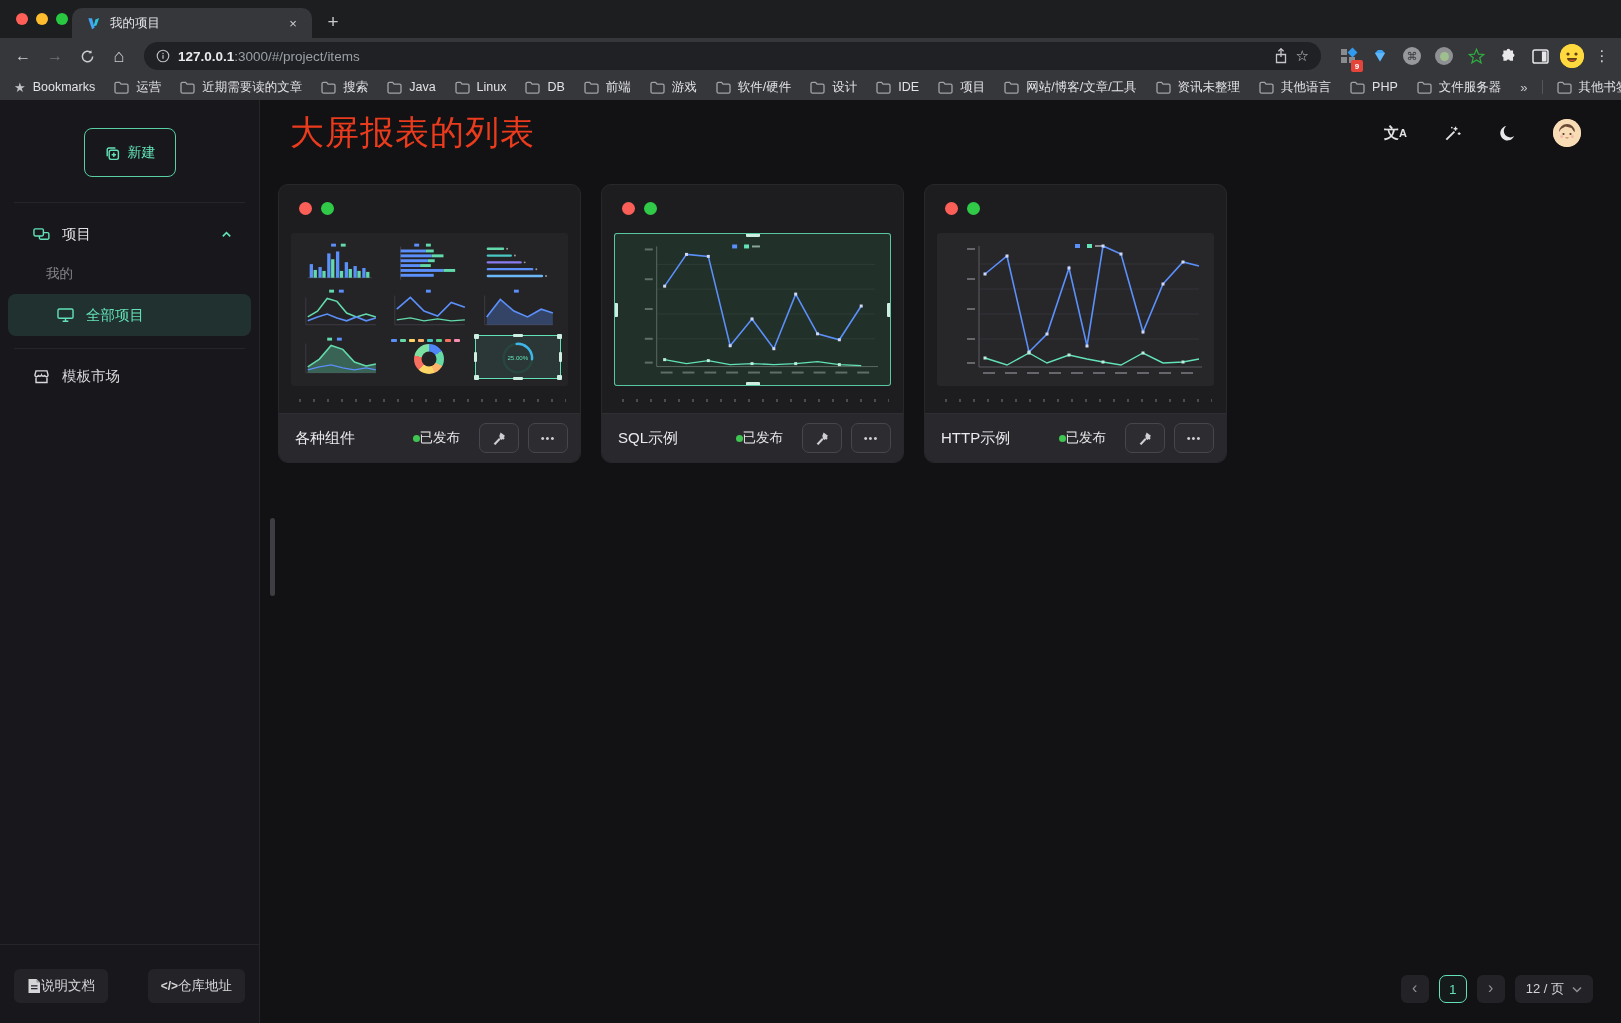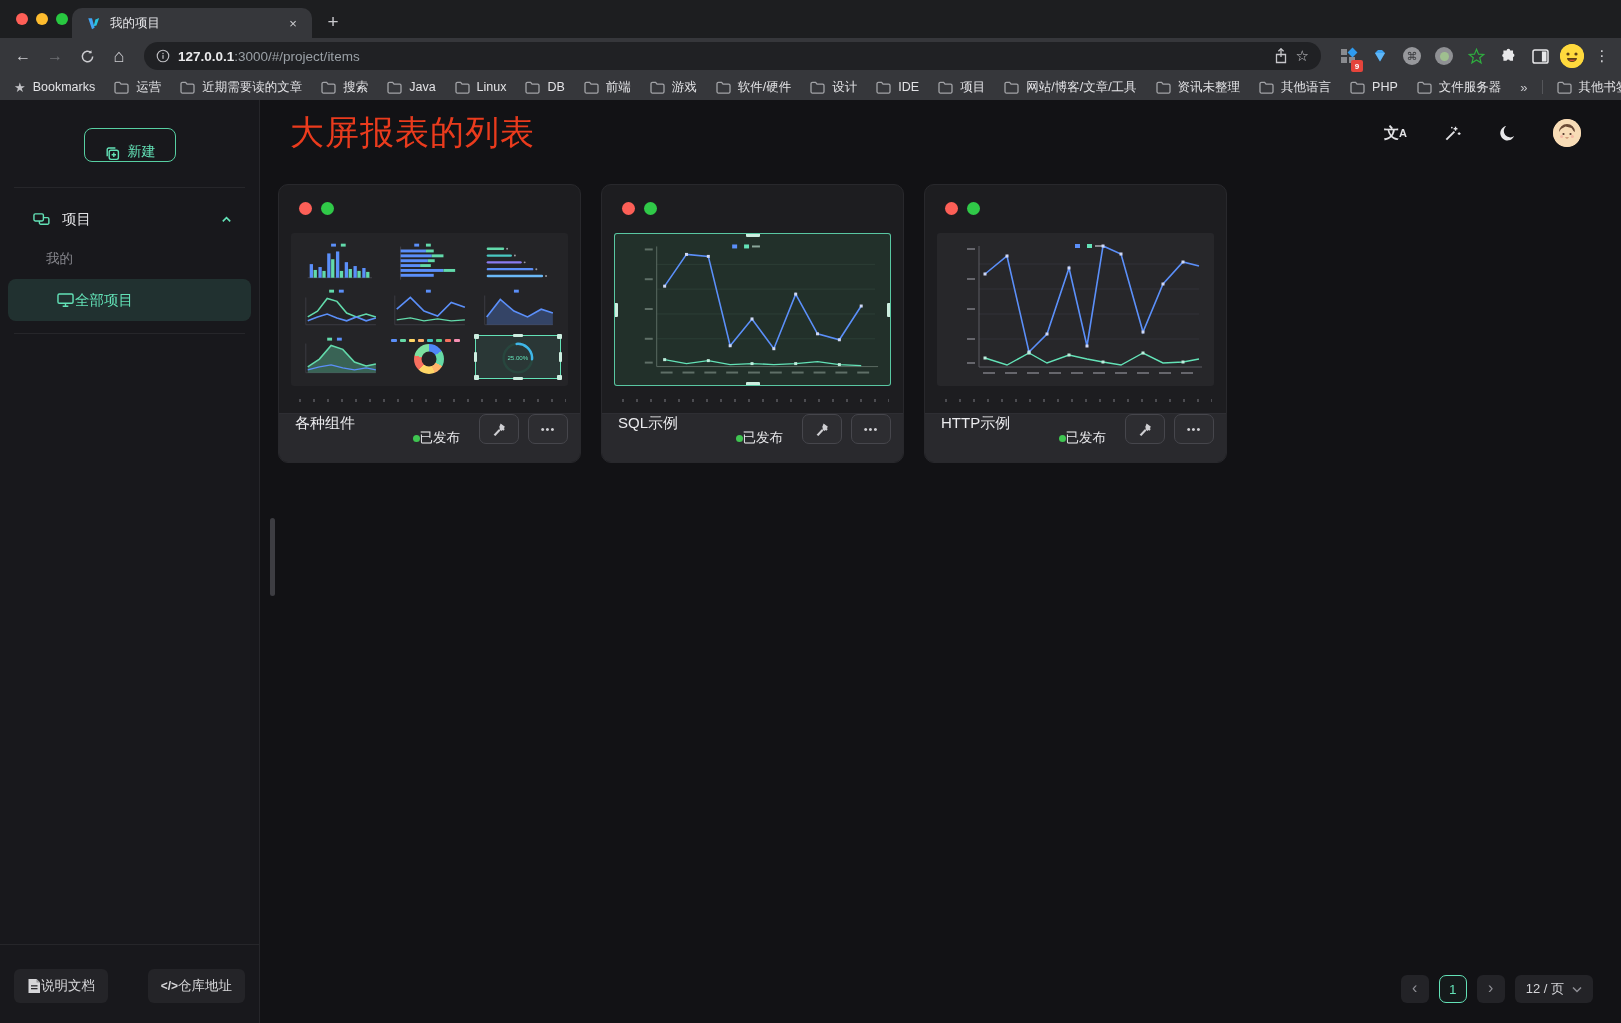--- a/index.html
+++ b/index.html
@@ -48,27 +48,27 @@
     display:flex; align-items:center; padding:0 14px; gap:19px; font-size:12.5px; color:#e3e3e6; }
   .bm { display:flex; align-items:center; gap:7px; white-space:nowrap; }
   .bm-star { color:#c3c3c7; font-size:13px; }
   .bm-right { margin-left:auto; display:flex; align-items:center; gap:14px; }
   .bm-sep { width:1px; height:14px; background:#55565a; }
   .bm-more { color:#c6c6ca; font-size:13px; }
 
   
   .app { position:absolute; left:0; top:100px; width:100%; height:923px; display:flex; background:#121215; }
   .sidebar { width:260px; height:100%; background:#18181c; border-right:1px solid #26262a; position:relative; flex:none; }
-  .btn-new { margin:28px auto 0; width:92px; height:34px; border:1px solid #57cfa2; border-radius:8px;
-    color:#63e2b7; font-size:14px; display:flex; align-items:flex-end; justify-content:center; gap:8px; }
+  .btn-new { margin:28px auto 0; width:92px; height:49px; border:1px solid #57cfa2; border-radius:8px;
+    color:#63e2b7; font-size:14px; display:flex; align-items:center; justify-content:center; gap:8px; }
   .sb-div { margin:25px 14px 0; border-top:1px solid #26262a; }
   .nav-top { margin-top:8px; height:46px; display:flex; align-items:center; gap:11px; padding:0 26px 0 32px; color:#e0e0e3; font-size:14.5px; }
   .nav-top .chev { margin-left:auto; display:flex; }
   .nav-group { height:34px; display:flex; align-items:center; padding-left:46px; color:#85858b; font-size:13.5px; }
-  .nav-item { margin:3px 8px; height:42px; border-radius:8px; display:flex; align-items:center; 
+  .nav-item { margin:3px 8px; height:42px; border-radius:8px; display:flex; align-items:center; gap:11px;
     padding-left:48px; color:#d9d9dc; font-size:14.5px; }
   .nav-item.active { background:rgba(99,226,183,0.13); color:#63e2b7; }
   .sb-footer { position:absolute; left:0; right:0; bottom:0; border-top:1px solid #26262a; padding:24px 14px 20px; display:flex; justify-content:space-between; }
   .sb-btn { height:34px; background:#242428; border-radius:6px; padding:0 13px; display:flex; align-items:center; color:#d6d6d9; font-size:13.5px; }
 
   .content { flex:1; position:relative; background:#121215; }
   .scroll-thumb { position:absolute; left:10px; top:418px; width:5px; height:78px; background:#3d3d42; border-radius:3px; }
   .c-header { height:58px; display:flex; align-items:center; padding:8px 40px 0 30px; }
   .page-title { font-size:34px; font-weight:500; letter-spacing:1px; }
   .h-icons { margin-left:auto; display:flex; align-items:center; gap:36px; color:#e2e2e5; }
@@ -81,21 +81,21 @@
   .card { width:303px; height:279px; background:#1d1d20; border:1px solid #28282c; border-radius:10px; display:flex; flex-direction:column; overflow:hidden; }
   .card-body { padding:10px 12px 0; }
   .cdots { display:flex; gap:9px; padding:7px 0 0 8px; }
   .cdot { width:13px; height:13px; border-radius:50%; }
   .thumb { margin-top:18px; height:153px; border-radius:3px; position:relative; overflow:hidden; }
   .thumb.plain1 { background:#242427; }
   .thumb.sel { background:#22302a; border:1px solid rgba(99,226,183,0.85); }
   .thumb.plain3 { background:#27272a; }
   .hdl { position:absolute; background:#cdeee0; border-radius:1px; }
   .dotline { height:3px; margin:13px 2px 0; background-image:radial-gradient(circle,#4b4b50 1.2px,transparent 1.4px); background-size:14px 3px; background-repeat:repeat-x; }
-  .card-footer { margin-top:11px; flex:1; border-top:1px solid #2e2e33; background:#29292d; display:flex; padding:0 12px 0 16px; }
+  .card-footer { margin-top:11px; flex:1; border-top:1px solid #2e2e33; background:#29292d; display:flex; align-items:center; padding:0 12px 0 16px; }
   .c-name { font-size:15px; color:#ebebee; font-weight:500; }
   .c-status { margin-left:auto; display:flex; align-items:center; margin-right:10px; }
   .s-dot { width:7px; height:7px; border-radius:50%; }
   .s-txt { font-size:13.5px; color:#e5e5e8; }
   .icon-btn { width:40px; height:30px; border:1px solid #46464c; border-radius:7px; display:flex; align-items:center; justify-content:center; color:#cfcfd3; margin-left:9px; background:rgba(255,255,255,0.02); font-size:11px; letter-spacing:1px; }
 
   .minigrid { position:absolute; inset:0; display:grid; grid-template-columns:repeat(3,1fr); grid-template-rows:repeat(3,1fr); gap:3px; padding:7px; }
   .cell { position:relative; }
   .cell svg { width:100%; height:100%; display:block; }
   .donut-wrap { position:absolute; left:50%; top:55%; transform:translate(-50%,-50%); width:30px; height:30px; border-radius:50%;
@@ -368,20 +368,28 @@
           <span>我的</span>
         </div>
       <div class="nav-item active">
         <svg width="19" height="16" viewBox="0 0 20 17">
           <rect x="2" y="2.2" width="16" height="9.8" rx="1.5" fill="none" stroke="#63e2b7" stroke-width="1.5"></rect>
           <path d="M7 15.2 h6 M10 12 v3.2" stroke="#63e2b7" stroke-width="1.5"></path>
         </svg>
         <span>全部项目</span>
       </div>
       <div class="sb-div" style="margin-top:12px"></div>
+      <div class="nav-top" style="margin-top:4px">
+        <svg width="19" height="17" viewBox="0 0 20 18">
+          <path d="M3 7.5 L4.2 3 h11.6 L17 7.5" fill="none" stroke="#d9d9dc" stroke-width="1.5"></path>
+          <path d="M3 7.5 a1.8 1.8 0 0 0 3.6 0 a1.8 1.8 0 0 0 3.4 0 a1.8 1.8 0 0 0 3.4 0 a1.8 1.8 0 0 0 3.6 0" fill="none" stroke="#d9d9dc" stroke-width="1.5"></path>
+          <path d="M4.2 10 v5.4 h11.6 V10" fill="none" stroke="#d9d9dc" stroke-width="1.5"></path>
+        </svg>
+        <span style="color:#d9d9dc">模板市场</span>
+      </div>
       <div class="sb-footer">
         <div class="sb-btn">
           <svg width="14" height="16" viewBox="0 0 14 16">
             <path d="M1.5 1 h8 L13 4.5 V15 H1.5 Z" fill="#d6d6d9"></path>
             <path d="M9.5 1 V4.5 H13" fill="#9a9a9e"></path>
             <rect x="4" y="7.2" width="6.5" height="1.3" fill="#2a2a2e"></rect>
               <rect x="4" y="10" width="6.5" height="1.3" fill="#2a2a2e"></rect>
           </svg>
           <span>说明文档</span>
         </div>

